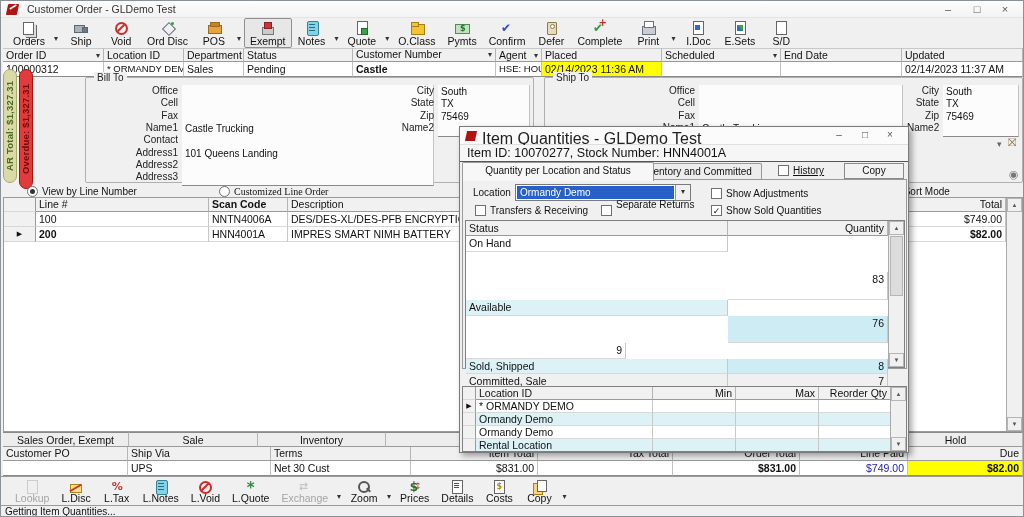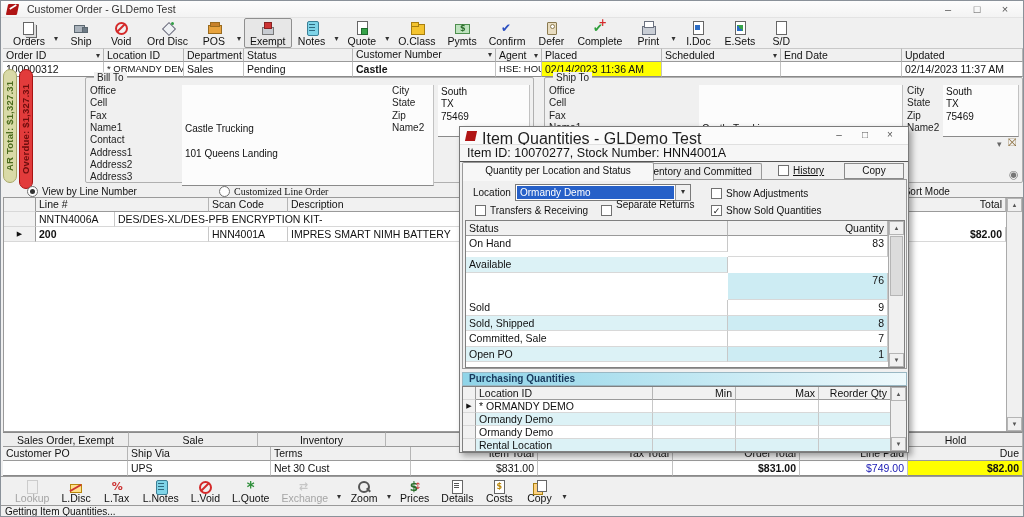--- a/index.html
+++ b/index.html
@@ -81,21 +81,21 @@
   
   .pill { position:absolute; width:14px; border-radius:7px; writing-mode:vertical-rl; transform:rotate(180deg); text-align:center; font-weight:bold; font-size:9.5px; letter-spacing:.2px; }
   #pill-ar { left:2px; top:68px; height:114px; background:#d9daa7; border:1px solid #a8a868; color:#4a6b1d; }
   #pill-od { left:18px; top:68px; height:120px; background:#e23b3b; border:1px solid #a81414; color:#6e0d0d; }
 
   
   .groupbox { position:absolute; top:76px; height:106px; border:1px solid #b0b0b0; border-radius:2px; }
   #box-bill { left:84px; width:449px; } #box-ship { left:543px; width:479px; }
   .legend { position:absolute; top:-6px; left:8px; background:#f0f0f0; padding:0 3px; font-size:10px; color:#222; }
   .frow { position:absolute; height:12px; display:flex; font-size:10px; line-height:12px; }
-  .frow .flabel { text-align:left; padding-right:4px; color:#222; }
+  .frow .flabel { text-align:right; padding-right:4px; color:#222; }
   .frow .fval { background:#fcfcfc; overflow:hidden; white-space:nowrap; }
 
   
   .mini-ic { position:absolute; font-size:9px; color:#666; }
 
   
   .radio { position:absolute; width:11px; height:11px; border:1px solid #707070; border-radius:50%; background:#fff; }
   .radio.sel::after { content:""; position:absolute; left:2px; top:2px; width:5px; height:5px; border-radius:50%; background:#333; }
   .rlabel { position:absolute; font-size:10px; }
 
@@ -402,27 +402,28 @@
   <span class="radio" style="left:218px;top:185px;"></span>
   <span class="rlabel" style="left:233px;top:185px;font-family:Liberation Serif, serif;">Customized Line Order</span>
   <span class="fragment" style="left:854px;top:185px;">e</span>
   <span class="radio" style="left:866px;top:185px;"></span>
   <span class="rlabel" style="left:881px;top:185px;">Line Sort Mode</span>
 
   <div id="line-grid">
     <div class="grow ghead" id="lg-head">
         <div class="gsel" style="width: 32px;"></div>
         <div class="gcell" style="width: 173px; height: 14px;">Line #</div>
-        <div class="gcell" style="width: 79px; height: 14px;">Scan Code</div>
+        <div class="gcell" style="width: 79px; height: 14px; font-weight: bold;">Scan Code</div>
         <div class="gcell" style="width: 572px; height: 14px;">Description</div>
         <div class="gcell num" style="width: 146px; height: 14px;">Total</div>
       </div>
     <div id="lg-rows">
         <div class="grow">
           <div class="gsel" style="width: 32px; height: 15px; line-height: 14px;"></div>
+          <div class="gcell" style="width: 173px; height: 15px; line-height: 14px;">100</div>
           <div class="gcell" style="width: 79px; height: 15px; line-height: 14px;">NNTN4006A</div>
           <div class="gcell" style="width: 572px; height: 15px; line-height: 14px;">DES/DES-XL/DES-PFB ENCRYPTION KIT-</div>
           <div class="gcell num" style="width: 146px; height: 15px; line-height: 14px;">$749.00</div>
         </div>
         <div class="grow">
           <div class="gsel" style="width: 32px; height: 15px; line-height: 14px;">▶</div>
           <div class="gcell" style="width: 173px; height: 15px; line-height: 14px; font-weight: bold;">200</div>
           <div class="gcell" style="width: 79px; height: 15px; line-height: 14px;">HNN4001A</div>
           <div class="gcell" style="width: 572px; height: 15px; line-height: 14px;">IMPRES SMART NIMH BATTERY</div>
           <div class="gcell num" style="width: 146px; height: 15px; line-height: 14px; font-weight: bold;">$82.00</div>
@@ -551,28 +552,27 @@
       <span class="cblabel" style="left:263px;top:25px;">Show Sold Quantities</span>
 
       <div id="status-table">
         <div class="grow ghead" id="st-head">
             <div class="gcell" style="width: 262px; height: 15px; line-height: 14px;">Status</div>
             <div class="gcell num" style="width: 160px; height: 15px; line-height: 14px;">Quantity</div>
           </div>
         <div id="st-rows">
             <div class="grow">
               <div class="gcell" style="width: 262px; height: 15.5px; line-height: 15px;">On Hand</div>
-              <div class="gcell num" style="width: 160px; height: 21px; line-height: 15px;">83</div>
+              <div class="gcell num" style="width: 160px; height: 28px; line-height: 15px; margin-top: 36px;">83</div>
             </div>
             <div class="grow">
               <div class="gcell cyan" style="width: 262px; height: 15.5px; line-height: 15px;">Available</div>
               <div class="gcell num qty-cyan" style="width: 160px; height: 27px; line-height: 15px; margin-top: 16px;">76</div>
             </div>
             <div class="grow">
-              <div class="gcell" style="width: 262px; height: 15.5px; line-height: 15px;">Sold</div>
               <div class="gcell num" style="width: 160px; height: 15.5px; line-height: 15px;">9</div>
             </div>
             <div class="grow">
               <div class="gcell cyan" style="width: 262px; height: 15.5px; line-height: 15px;">Sold, Shipped</div>
               <div class="gcell num qty-cyan" style="width: 160px; height: 15.5px; line-height: 15px;">8</div>
             </div>
             <div class="grow">
               <div class="gcell" style="width: 262px; height: 15.5px; line-height: 15px;">Committed, Sale</div>
               <div class="gcell num" style="width: 160px; height: 15.5px; line-height: 15px;">7</div>
             </div>
@@ -582,21 +582,20 @@
             </div>
           </div>
         <div class="sbar" style="top:0;height:146px;">
           <span class="sbtn" style="top:0;">▲</span>
           <span class="sthumb" style="top:15px;height:60px;"></span>
           <span class="sbtn" style="bottom:0;">▼</span>
         </div>
       </div>
     </div>
 
-    <div id="purch-bar">Purchasing Quantities</div>
     <div id="purch-table">
       <div class="grow ghead" id="pt-head">
           <div class="gsel" style="width: 13px;"></div>
           <div class="gcell" style="width: 177px; height: 13px; line-height: 12px;">Location ID</div>
           <div class="gcell num" style="width: 83px; height: 13px; line-height: 12px;">Min</div>
           <div class="gcell num" style="width: 83px; height: 13px; line-height: 12px;">Max</div>
           <div class="gcell num" style="width: 72px; height: 13px; line-height: 12px;">Reorder Qty</div>
         </div>
       <div id="pt-rows">
           <div class="grow">

